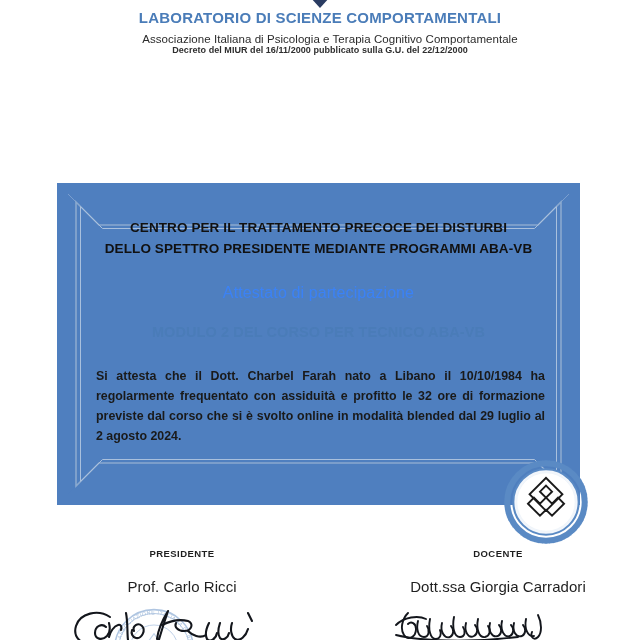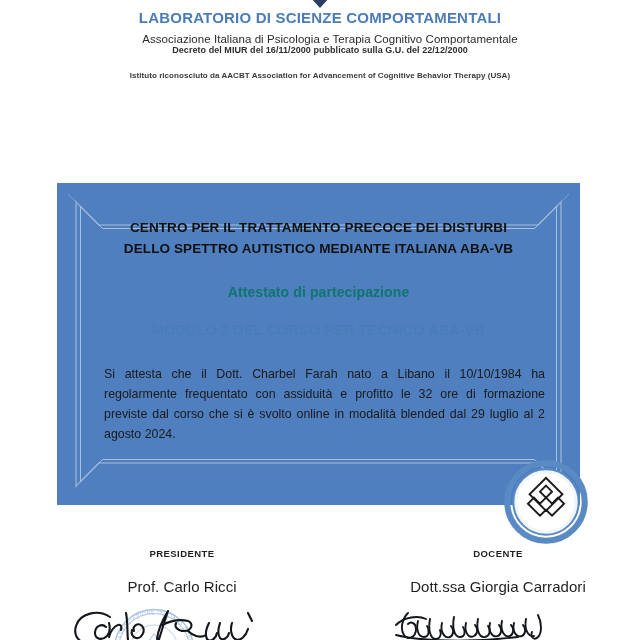--- a/index.html
+++ b/index.html
@@ -104,38 +104,39 @@
   #cert-heading {
     margin-top: 17px;
     font-size: 13.5px;
     font-weight: bold;
     color: #111111;
     line-height: 1.55;
     letter-spacing: 0.1px;
   }
   #cert-type {
     margin-top: 24px;
-    font-size: 14px;
-    font-weight: bold;
-    color: #0f766e;
+    font-size: 16px;
+    font-weight: normal;
+    color: #3b82f6;
     letter-spacing: 0.1px;
   }
   #cert-module {
     margin-top: 22px;
     font-size: 14.5px;
     font-weight: bold;
     color: #4a7cb8;
     letter-spacing: 0.1px;
   }
   #cert-body {
-    margin: 26px 9px 0 21px;
+    margin: 26px 9px 0 13px;
     font-size: 12.4px;
     line-height: 1.62;
     color: #1a1a1a;
     text-align: justify;
+    font-weight: bold;
   }
 
   
   #seal {
     position: absolute;
     left: 503px;
     top: 459px;
     width: 86px;
     height: 86px;
   }
@@ -183,21 +184,20 @@
 
 <div id="top-logo">
   <div class="chev"></div>
 
 </div>
 
 <div id="header">
   <div id="org-title">LABORATORIO DI SCIENZE COMPORTAMENTALI</div>
   <div id="org-subtitle">Associazione Italiana di Psicologia e Terapia Cognitivo Comportamentale</div>
   <div id="decree">Decreto del MIUR del 16/11/2000 pubblicato sulla G.U. del 22/12/2000</div>
-  <div id="recognition">Istituto riconosciuto da AACBT Association for Advancement of Cognitive Behavior Therapy (USA)</div>
 </div>
 
 <div id="frame">
   <svg width="523" height="322" viewBox="0 0 523 322">
 
     <path d="M0,0 H523 V322 H0 Z
              M10,10 L34,34 L489,34 L513,10 Z" fill="#4f7fbf" fill-rule="evenodd"></path>
     <path d="M0,0 V322 H523 V0 Z
              M10,10 V312 L34,288 V34 Z" fill="#4f7fbf" fill-rule="evenodd" opacity="0"></path>
 
@@ -205,21 +205,21 @@
              M11,11 L36,36 H487 L512,11 V311 L487,286 H36 L11,311 Z"></path>
 
     <path fill="none" stroke="#8aa9cf" stroke-width="1.6" d="M19,19 L42,42 H481 L504,19 V303 L481,280 H42 L19,303 Z"></path>
 
     <path fill="none" stroke="#a9c0dd" stroke-width="1" d="M23.5,23.5 L45.5,45.5 H477.5 L499.5,23.5 V298.5 L477.5,276.5 H45.5 L23.5,298.5 Z"></path>
   </svg>
 
   <div id="frame-inner-content">
     <div id="cert-heading">
       <div>CENTRO PER IL TRATTAMENTO PRECOCE DEI DISTURBI</div>
-      <div>DELLO SPETTRO AUTISTICO MEDIANTE ITALIANA ABA-VB</div>
+      <div>DELLO SPETTRO PRESIDENTE MEDIANTE PROGRAMMI ABA-VB</div>
     </div>
     <div id="cert-type">Attestato di partecipazione</div>
     <div id="cert-module">MODULO 2  DEL CORSO PER TECNICO ABA-VB</div>
     <div id="cert-body">Si attesta che il Dott. Charbel Farah nato a Libano il 10/10/1984 ha regolarmente frequentato con assiduità e profitto le 32 ore di formazione previste dal corso che si è svolto online in modalità blended dal 29 luglio al 2 agosto 2024.</div>
   </div>
 </div>
 
 <div id="seal">
   <svg width="86" height="86" viewBox="0 0 100 100">
     <g>

